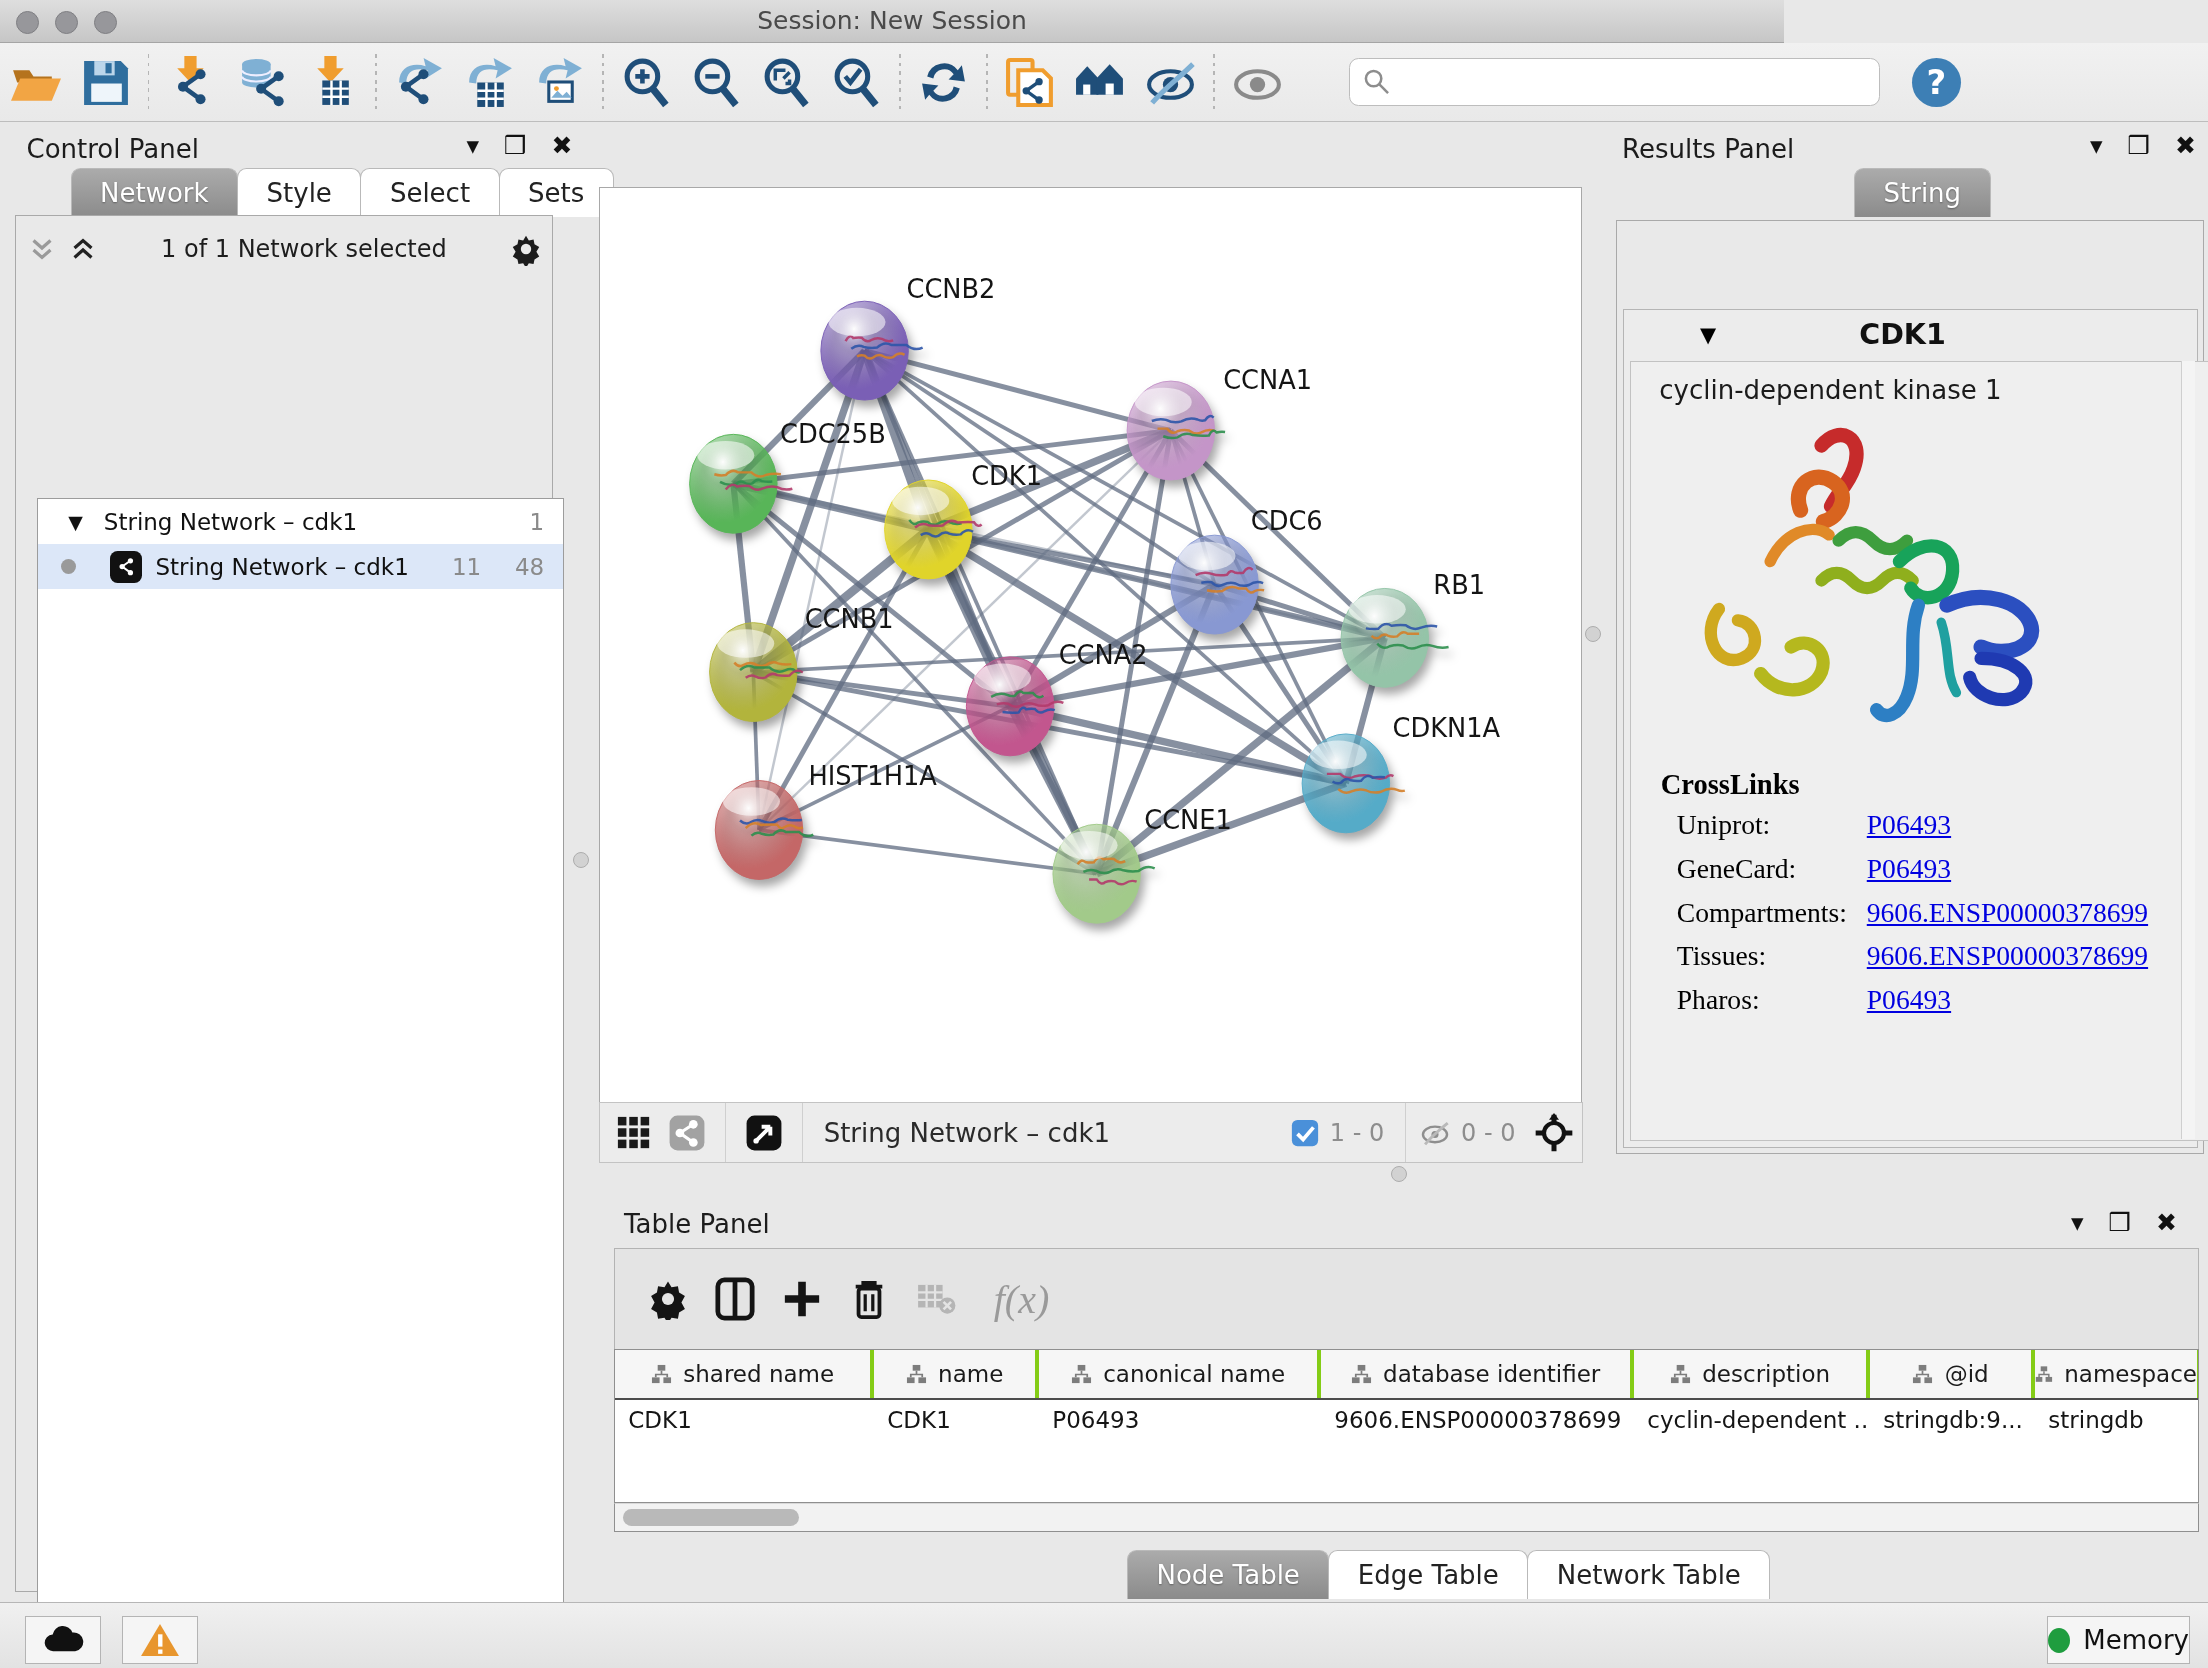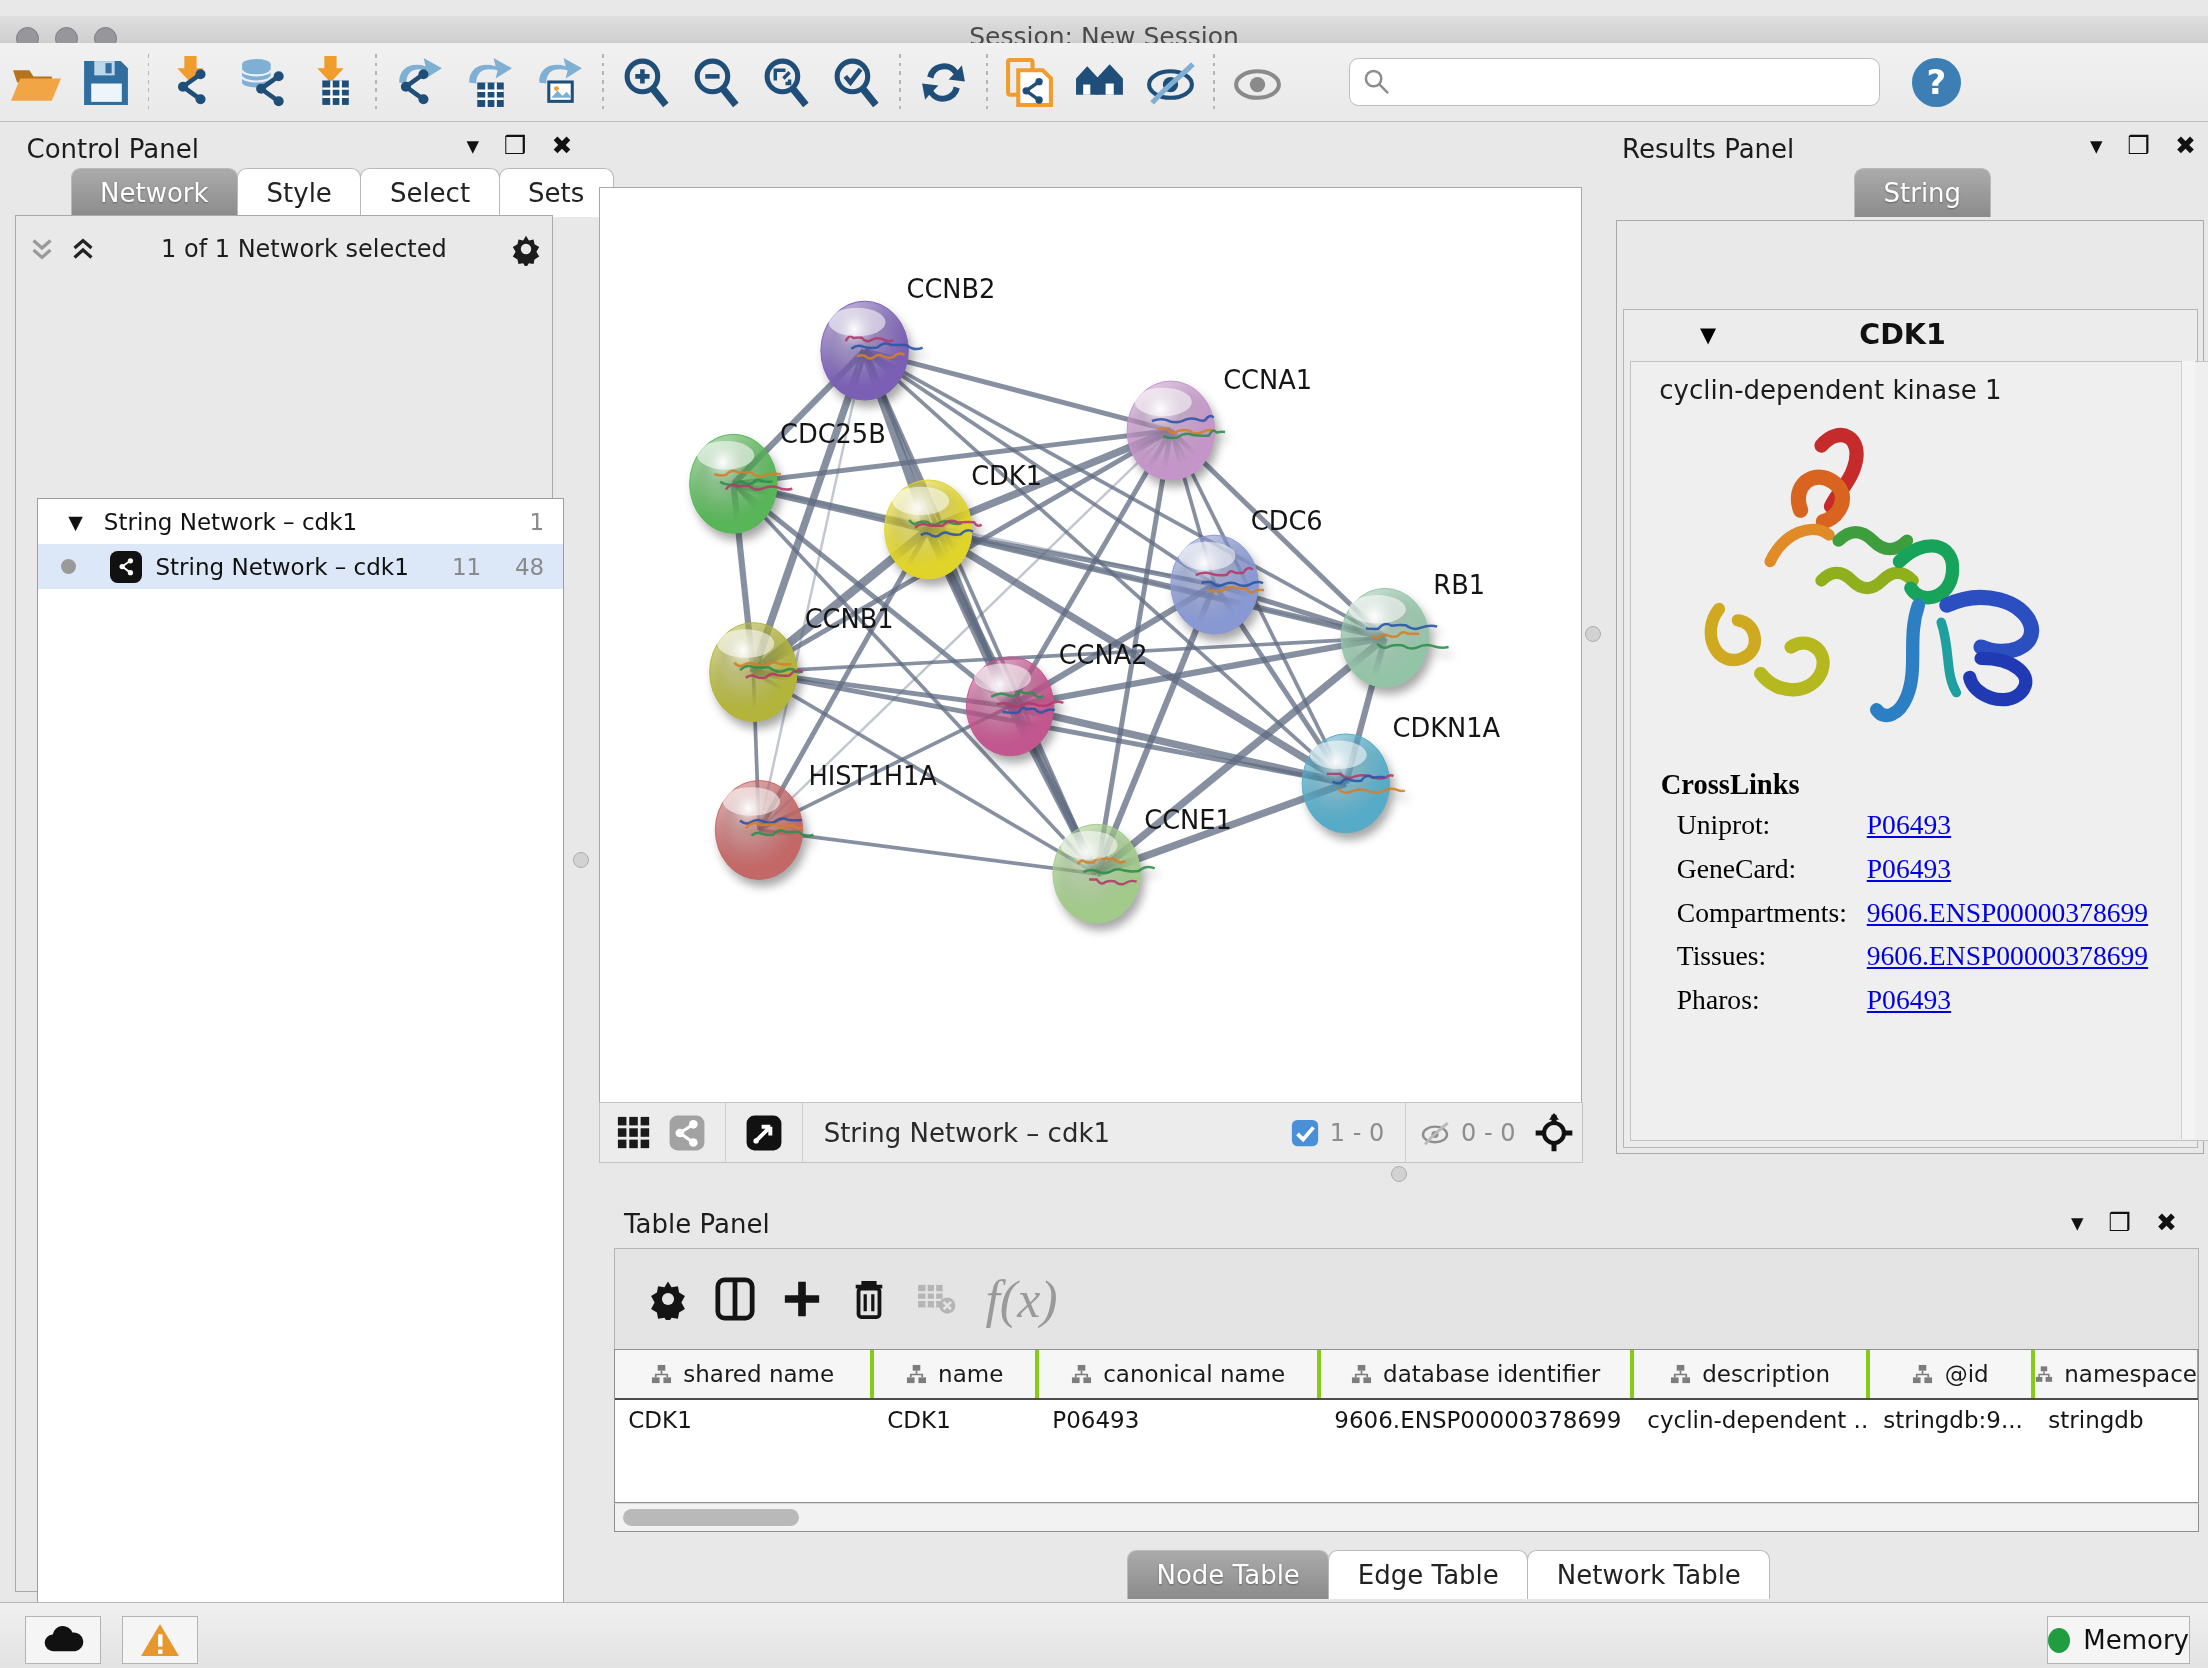--- a/index.html
+++ b/index.html
@@ -1,21 +1,21 @@
 <!DOCTYPE html>
 <html style="font-size:15px"><head>
 <meta charset="utf-8">
 <style>
   html,body{margin:0;padding:0;background:#e8e8e8;}
   .app{position:relative;width:2208px;height:1668px;background:#e8e8e8;
        font-family:"DejaVu Sans","Liberation Sans",sans-serif;overflow:hidden;
        -webkit-font-smoothing:antialiased;}
   .abs{position:absolute;}
   
-  .titlebar{left:0;top:16px;width:2208px;height:42px;
+  .titlebar{left:0;top:0;width:1784px;height:42px;
     background:linear-gradient(#dedede,#c6c6c6);border-bottom:1px solid #a5a5a5;}
   .tl{position:absolute;top:10.5px;width:21px;height:21px;border-radius:50%;
       background:#97979b;border:1px solid #7f7f83;}
   .win-title{position:absolute;top:0;left:0;width:100%;height:42px;line-height:42px;
       text-align:center;font-size:25px;color:#4a4a4a;}
   
   .toolbar{left:0;top:43px;width:2208px;height:78px;background:linear-gradient(#f1f1f1,#e9e9e9);
       border-bottom:1px solid #bdbdbd;display:flex;align-items:center;}
   .tb-btn{width:70px;height:63px;display:flex;align-items:center;justify-content:center;flex:0 0 auto;}
   .tb-btn svg{width:53px;height:53px;}
@@ -72,21 +72,21 @@
       font-size:28.5px;font-weight:bold;color:#000;}
   .xl-row{position:absolute;left:46px;width:495px;display:flex;
       font-family:Liberation Serif, serif;font-size:27.6px;}
   .xl-label{width:190px;color:#000;}
   .xl-link{color:#0000e0;text-decoration:underline;}
   .res-scroll{position:absolute;right:1.9px;top:51px;width:13.3px;height:778px;background:#f4f4f4;
       border-left:1px solid #cfcfcf;}
   .tbl-toolbar{left:614px;top:1248px;width:1585px;height:101px;background:#e4e4e4;
       border:1px solid #b3b3b3;border-bottom:none;display:flex;align-items:center;padding-left:19px;box-sizing:border-box;}
   .tt-btn{width:67px;height:67px;display:flex;align-items:center;justify-content:center;flex:0 0 auto;}
-  .fx{font-family:"Liberation Serif","DejaVu Serif",serif;font-style:italic;font-size:52px;color:#9a9a9a;}
+  .fx{font-family:"Liberation Serif","DejaVu Serif",serif;font-style:italic;font-size:40px;color:#9a9a9a;}
   .grid-table{left:614px;top:1349px;width:1585px;height:154px;background:#fff;border:1px solid #8f8f8f;
       overflow:hidden;box-sizing:border-box;}
   .gt-headrow{display:flex;height:48px;background:#f6f6f6;border-bottom:2.9px solid #4d4d4d;}
   .gt-hcell{display:flex;align-items:center;justify-content:center;gap:11.4px;font-size:23px;color:#1a1a1a;
       border-right:4px solid #84cc16;box-sizing:border-box;overflow:hidden;white-space:nowrap;flex:0 0 auto;}
   .gt-row{display:flex;height:40px;}
   .gt-cell{font-size:23px;color:#151515;padding-left:13.3px;box-sizing:border-box;display:flex;
       align-items:center;overflow:hidden;white-space:nowrap;flex:0 0 auto;}
   .hscroll{left:614px;top:1503px;width:1585px;height:28.5px;background:#f2f2f2;
       border:1px solid #8f8f8f;border-top:1px solid #d9d9d9;box-sizing:border-box;}

